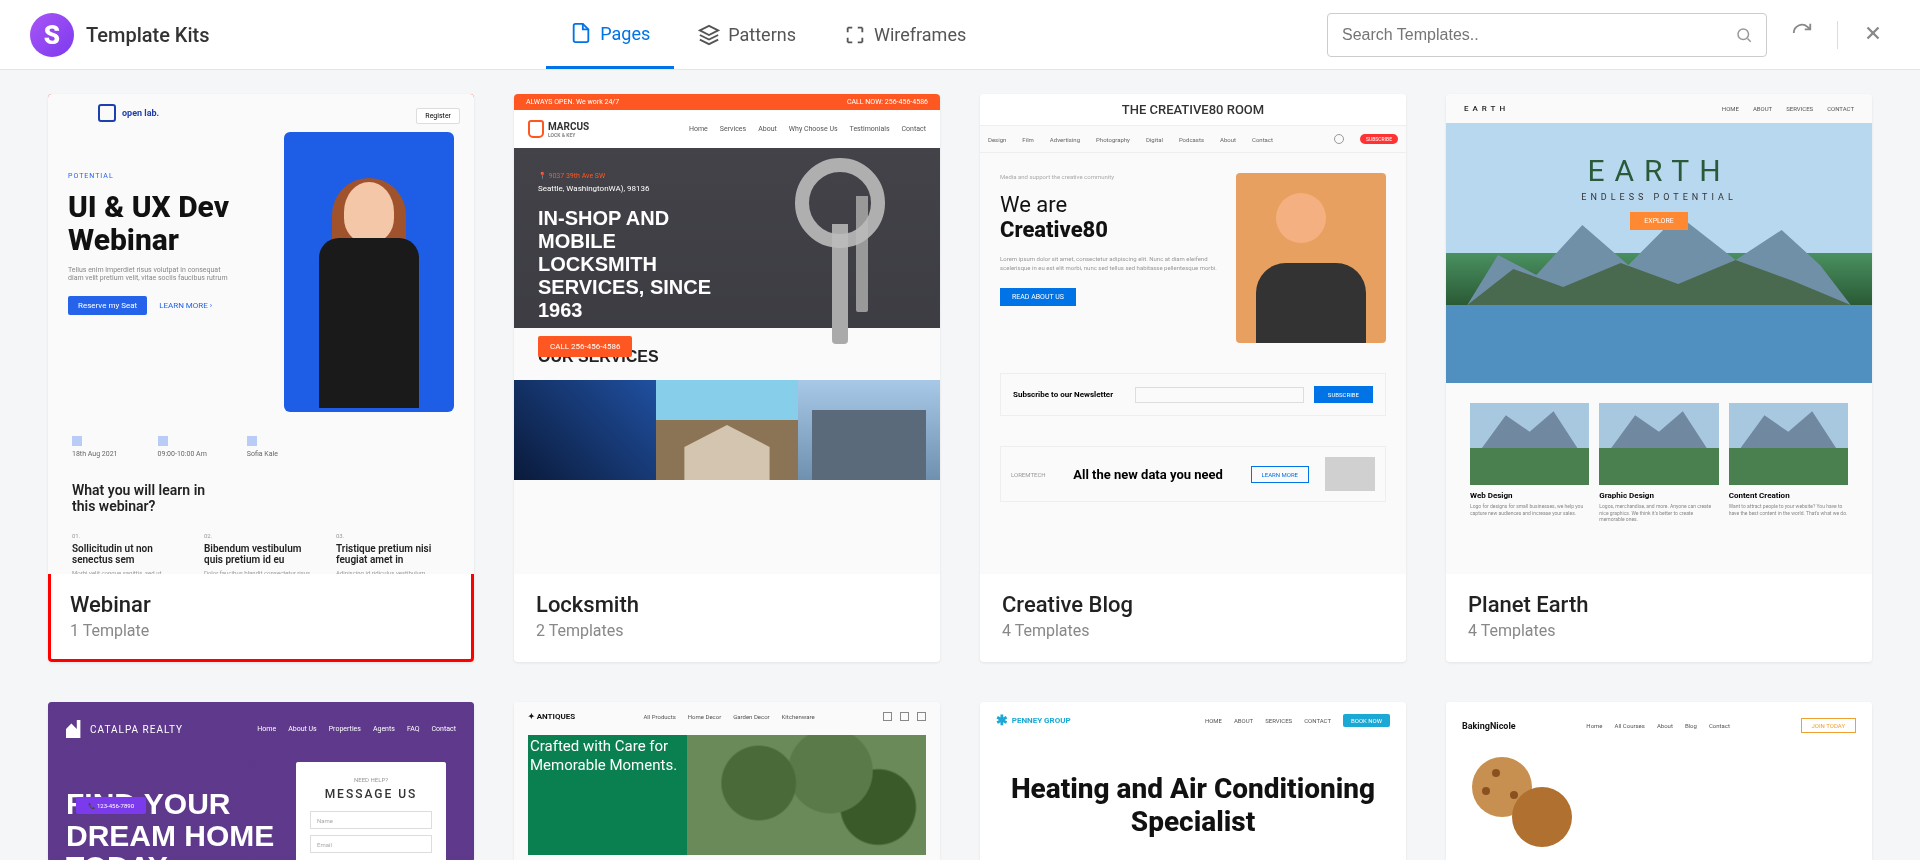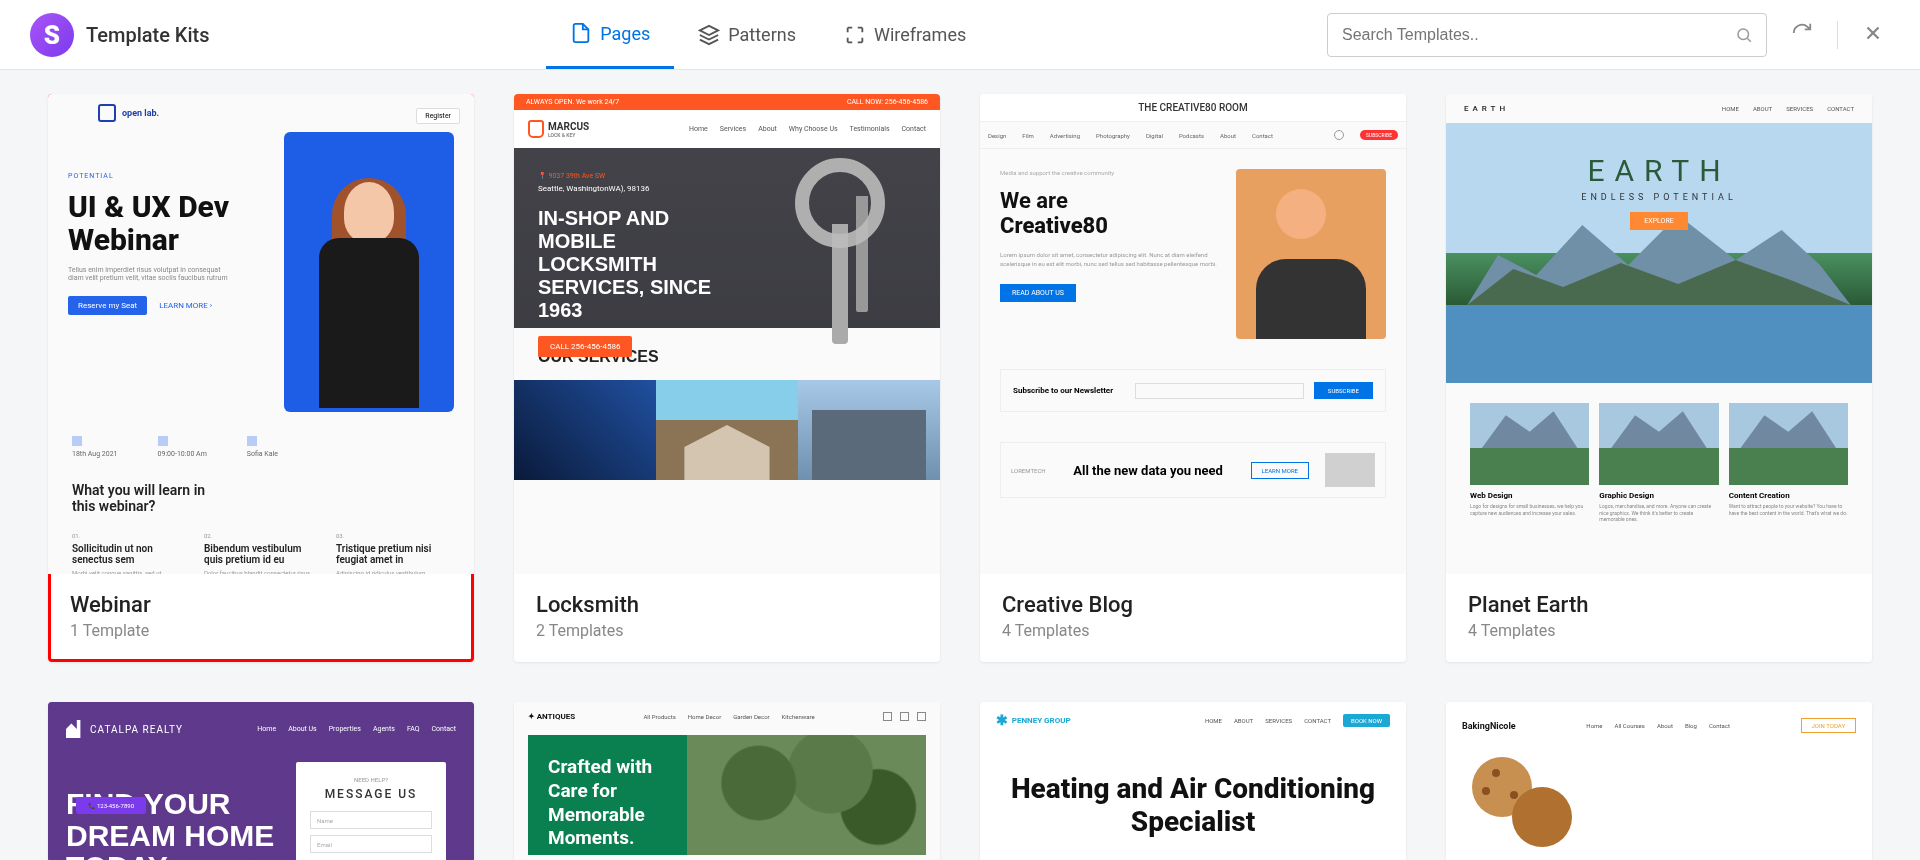--- a/index.html
+++ b/index.html
@@ -79,28 +79,28 @@
 .t-lock .svcs{font-size:16px;font-weight:900;color:#222;padding:20px 24px 14px;font-family:Impact,sans-serif;}
 .t-lock .simgs{display:flex;height:100px;}
 .t-lock .si{flex:1;}
 .t-lock .si1{background:linear-gradient(45deg,#0a1a3a,#2050a0);}
 .t-lock .si2{background:linear-gradient(#87ceeb,#87ceeb 40%,#8b7355 40%);position:relative;}
 .t-lock .si2::after{content:"";position:absolute;bottom:0;left:20%;width:60%;height:55%;background:#d4c5b0;clip-path:polygon(0 40%,50% 0,100% 40%,100% 100%,0 100%);}
 .t-lock .si3{background:linear-gradient(#a8c8e8,#7090b0);position:relative;}
 .t-lock .si3::after{content:"";position:absolute;bottom:0;left:10%;width:80%;height:70%;background:#5a6a7a;}
 
 
-.t-blog .bnav{background:#fff;padding:8px 16px;text-align:center;font-size:10px;font-weight:500;color:#333;border-bottom:1px solid #eee;}
+.t-blog .bnav{background:#fff;padding:8px 16px;text-align:center;font-size:13px;font-weight:500;color:#333;border-bottom:1px solid #eee;}
 .t-blog .bmenu{display:flex;gap:16px;justify-content:center;font-size:6px;color:#666;padding:8px;border-bottom:1px solid #eee;align-items:center;}
 .t-blog .bsrch{margin-left:auto;width:10px;height:10px;border:1px solid #999;border-radius:50%;}
 .t-blog .bsub{font-size:5px;background:#ff3333;color:#fff;padding:2px 6px;border-radius:6px;}
 .t-blog .bhero{display:flex;padding:20px;gap:16px;}
 .t-blog .bh-l{flex:1;}
 .t-blog .tiny{font-size:6px;color:#aaa;margin-bottom:8px;}
-.t-blog .we{font-size:22px;font-weight:700;color:#111;margin-top:12px;}
+.t-blog .we{font-size:22px;font-weight:400;color:#111;margin-top:12px;}
 .t-blog .we2{font-size:22px;font-weight:800;color:#111;}
 .t-blog .blor{font-size:6px;color:#999;margin:12px 0;line-height:1.5;}
 .t-blog .bbtn{display:inline-block;background:#0073e6;color:#fff;font-size:7px;padding:5px 12px;}
 .t-blog .bh-r{width:150px;height:170px;background:#e8a060;border-radius:4px;position:relative;overflow:hidden;}
 .t-blog .bpers1{position:absolute;top:20px;left:40px;width:50px;height:50px;background:#f4b080;border-radius:50%;}
 .t-blog .bpers2{position:absolute;bottom:0;left:20px;width:110px;height:80px;background:#333;border-radius:30px 30px 0 0;}
 .t-blog .newsl{margin:10px 20px;border:1px solid #eee;padding:12px;display:flex;align-items:center;gap:10px;}
 .t-blog .newsl .nt{font-size:8px;font-weight:700;flex:1;}
 .t-blog .newsl .ni{flex:1.5;height:16px;border:1px solid #ddd;}
 .t-blog .newsl .nb{background:#0073e6;color:#fff;font-size:6px;padding:5px 14px;}
@@ -140,21 +140,21 @@
 .t-realty .form .fh{font-size:12px;font-weight:500;letter-spacing:2px;text-align:center;margin:4px 0 10px;}
 .t-realty .finp{height:18px;border:1px solid #ddd;margin-bottom:6px;font-size:6px;padding:0 6px;line-height:18px;color:#aaa;}
 .t-realty .pill{position:absolute;left:28px;top:95px;background:#7c3aed;font-size:6px;padding:5px 12px;border-radius:2px;}
 
 .t-ant .anav{display:flex;justify-content:space-between;padding:10px 14px;font-size:6px;color:#555;align-items:center;}
 .t-ant .albl{font-size:8px;font-weight:700;color:#111;}
 .t-ant .amenu{display:flex;gap:12px;}
 .t-ant .aicons{display:flex;gap:8px;}
 .t-ant .aicons span{width:9px;height:9px;border:1px solid #888;}
 .t-ant .ahero{margin:4px 14px;height:120px;background:linear-gradient(90deg,#0a8050 0%,#0a8050 42%,transparent 42%),linear-gradient(#7a9a6a,#5a7a4a);display:flex;position:relative;}
-.t-ant .atxt{color:#fff;padding:20px;font-size:19px;font-weight:700;line-height:1.25;max-width:160px;}
+.t-ant .atxt{color:#fff;padding:2px;font-size:15px;font-weight:400;line-height:1.25;max-width:160px;}
 .t-ant .garden{position:absolute;right:0;top:0;width:60%;height:100%;background:radial-gradient(circle at 30% 40%,#4a6a3a 20%,transparent 21%),radial-gradient(circle at 60% 30%,#5a7a4a 25%,transparent 26%),radial-gradient(circle at 80% 60%,#3a5a2a 18%,transparent 19%),#6a8a5a;}
 
 .t-hvac{background:#fff;height:100%;}
 .t-hvac .hnav{display:flex;justify-content:space-between;padding:10px 16px;font-size:6px;color:#555;align-items:center;}
 .t-hvac .hlogo{color:#1ba8d4;font-size:8px;font-weight:700;display:flex;align-items:center;gap:4px;}
 .t-hvac .hlogo::before{content:"✱";font-size:14px;}
 .t-hvac .hmenu{display:flex;gap:12px;align-items:center;}
 .t-hvac .hbtn{background:#1ba8d4;color:#fff;padding:3px 8px;font-size:6px;border-radius:2px;}
 .t-hvac .hhero{text-align:center;padding:34px 28px 0;}
 .t-hvac .hh{font-size:28px;font-weight:800;color:#111;}

